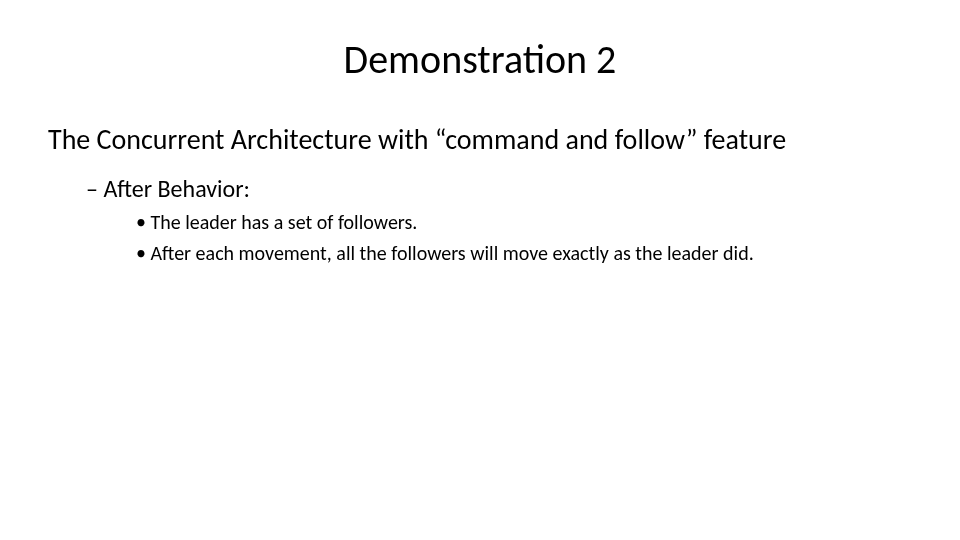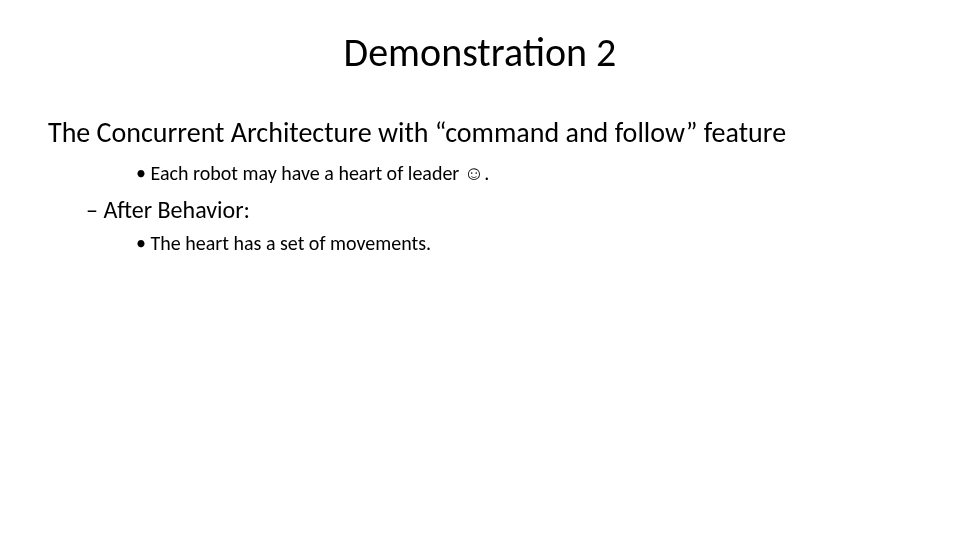--- a/index.html
+++ b/index.html
@@ -11,33 +11,33 @@
       width: 960px;
       height: 540px;
       background: #ffffff;
       font-family: Calibri, "Segoe UI", Arial, sans-serif;
       color: #000000;
       overflow: hidden;
     }
     .slide {
       width: 100%;
       height: 100%;
-      padding: 28px 48px 0 48px;
+      padding: 35px 48px 0 48px;
       border-radius: 9px;
     }
     .title {
       text-align: center;
       font-size: 40px;
       font-weight: 400;
       margin-bottom: 38px;
     }
     .subtitle {
       font-size: 28px;
       font-weight: 400;
-      margin-bottom: 10px;
+      margin-bottom: 17px;
       margin-left: 0;
     }
     .level1 {
       font-size: 24px;
       font-weight: 400;
       margin-left: 38px;
       margin-bottom: 6px;
     }
     .level1::before {
       content: "– ";
@@ -57,20 +57,20 @@
     }
   </style>
 </head>
 <body>
 
 <div class="slide">
   <h1 class="title">Demonstration 2</h1>
   <div class="subtitle">The Concurrent Architecture with “command and follow” feature</div>
 
   <div class="block">
-    <div class="level2">Each robot may have a heart of leader ☺.</div>
   </div>
 
   <div class="block">
     <div class="level1">After Behavior:</div>
-    <div class="level2">The heart has a set of movements.</div>
+    <div class="level2">The leader has a set of followers.</div>
+    <div class="level2">After each movement, all the followers will move exactly as the leader did.</div>
   </div>
 </div>
 
 </body></html>

